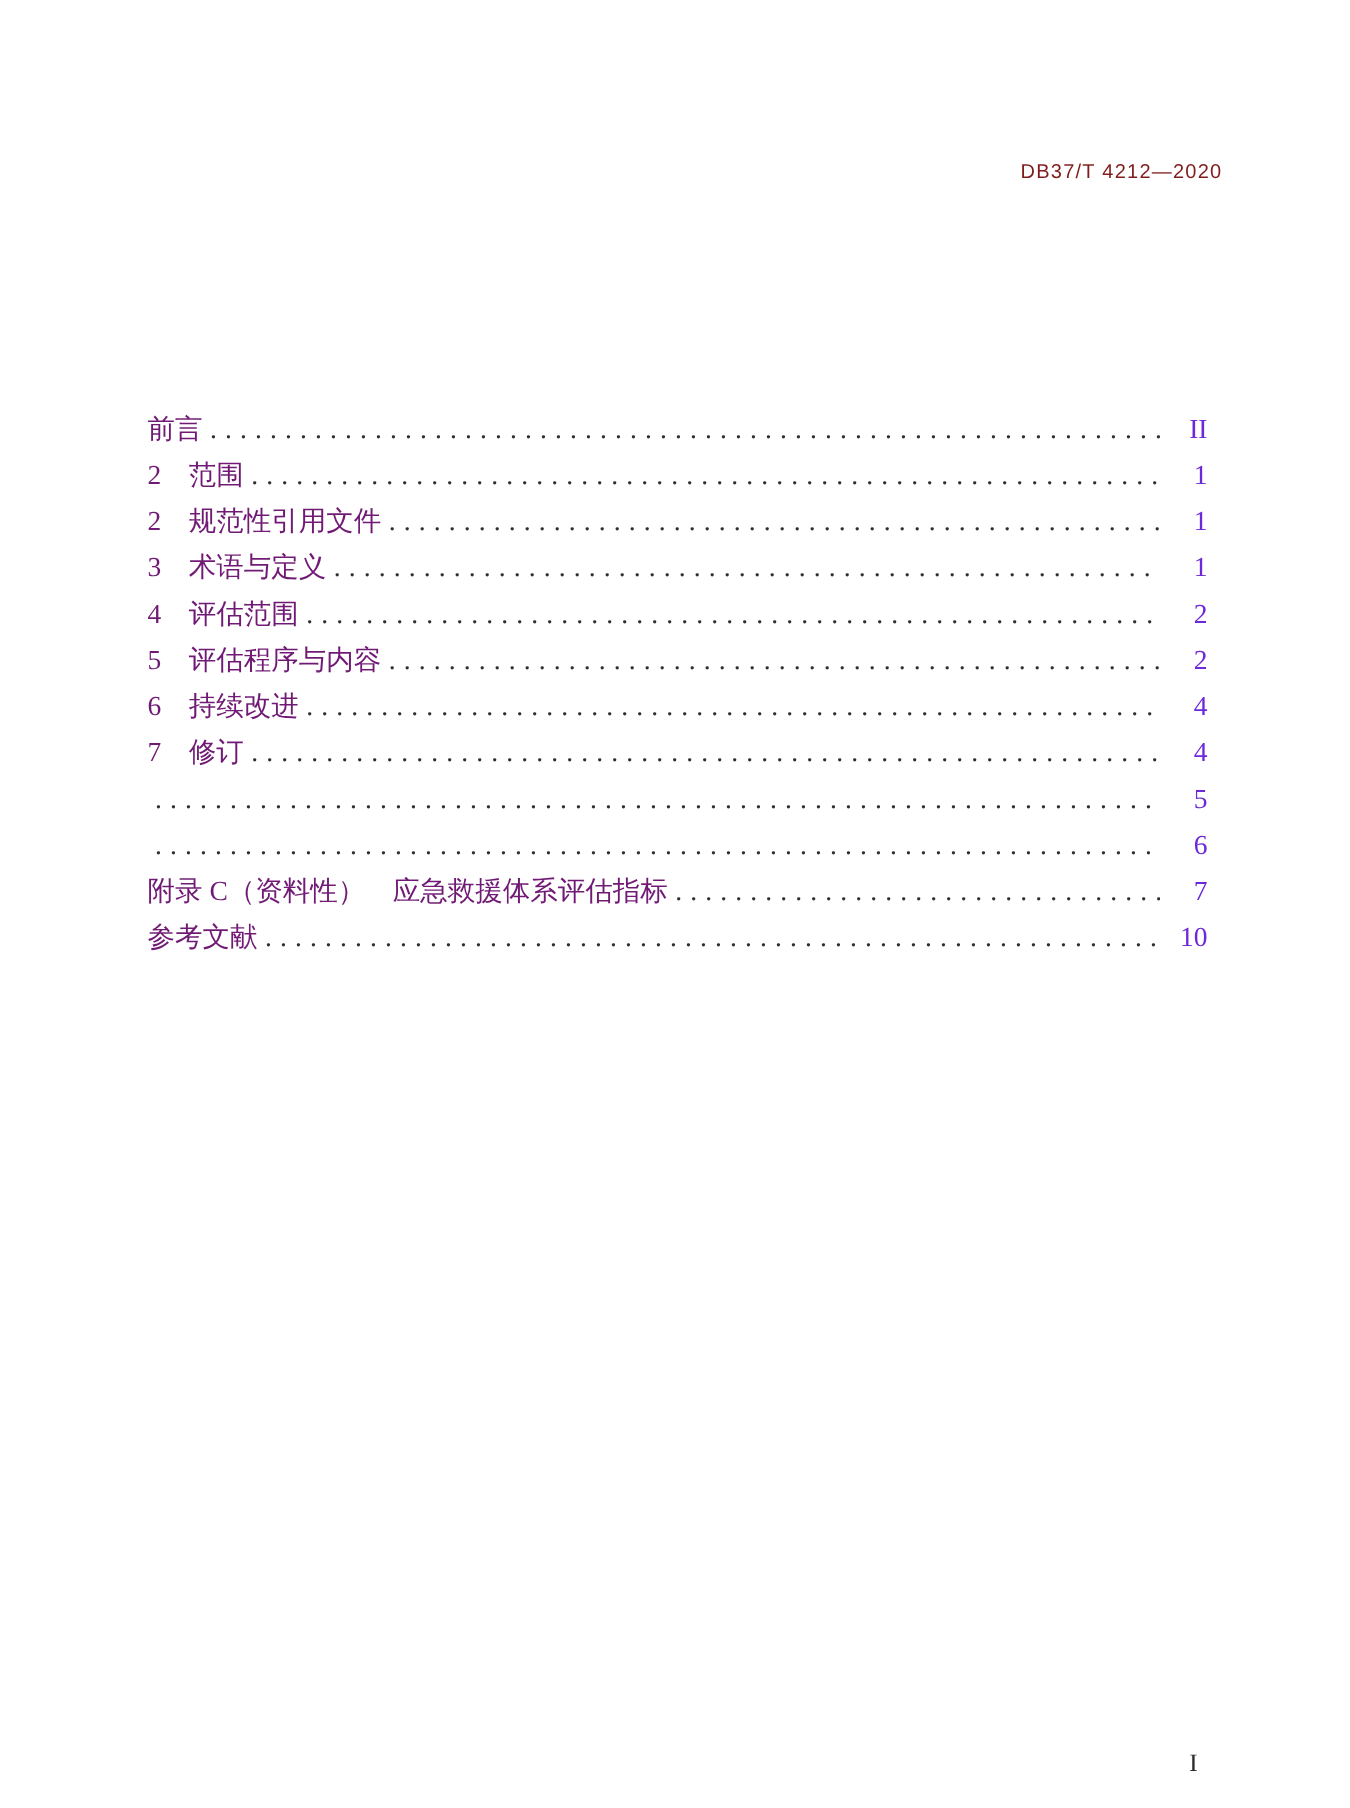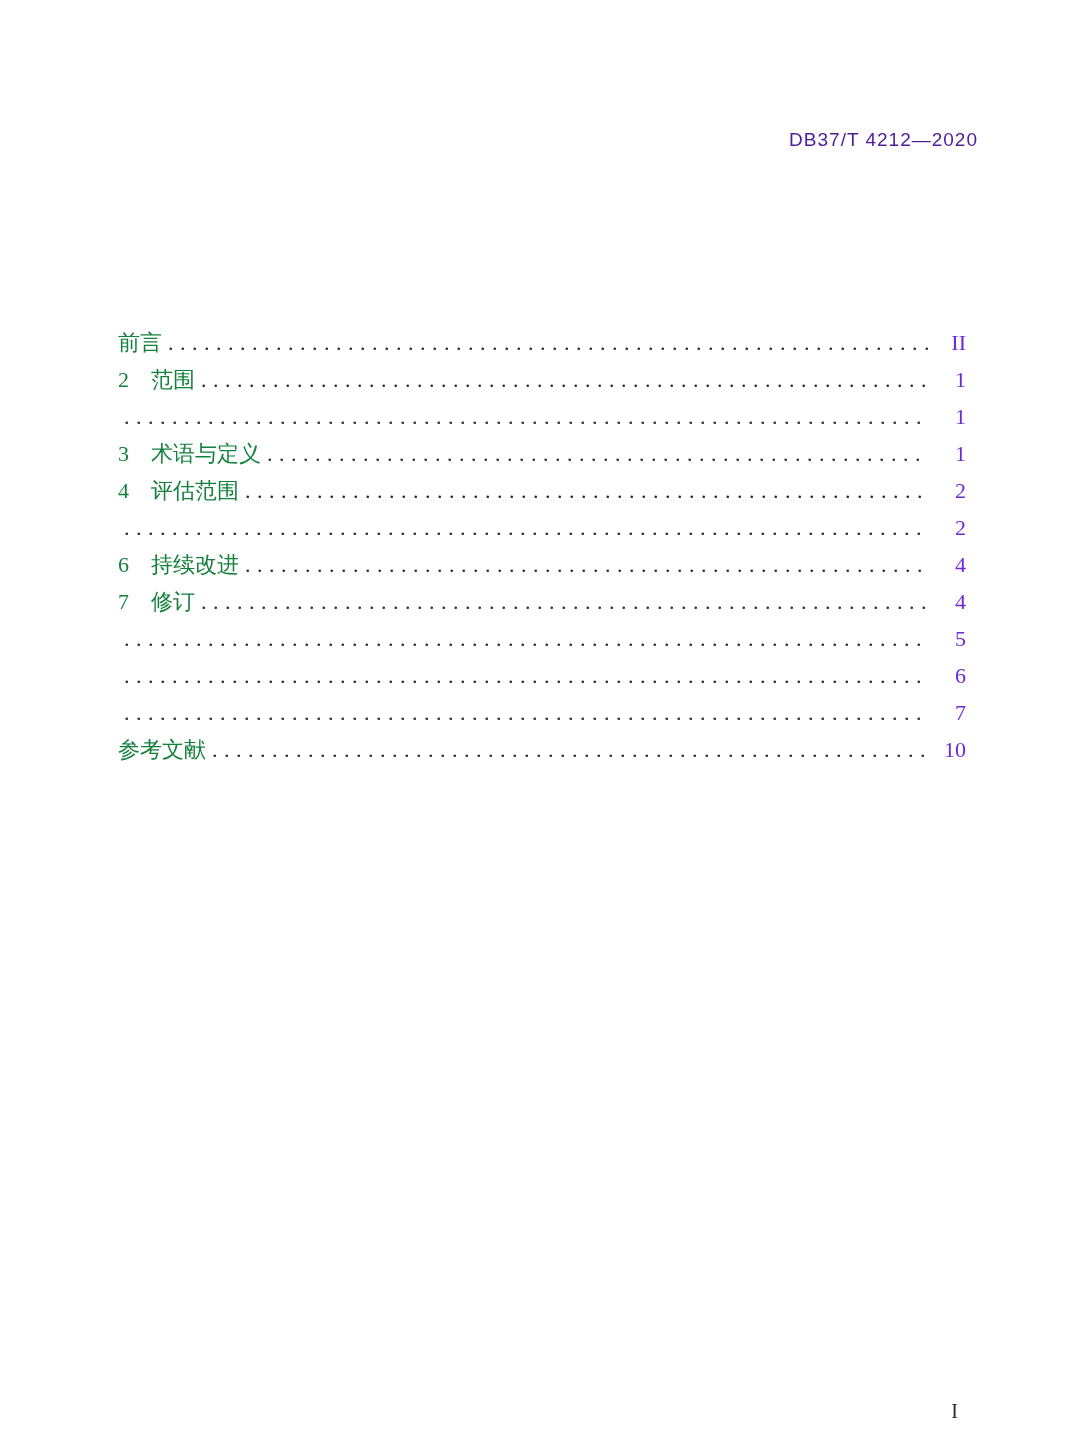--- a/index.html
+++ b/index.html
@@ -13,23 +13,23 @@
     height: 1446px;
     background: #ffffff;
     color: #1b1b1b;
     font-family: "Liberation Serif", serif;
     overflow: hidden;
   }
   .std-number {
     position: absolute;
     top: 129px;
     right: 102px;
-    font-size: 19px;
+    font-size: 16px;
     letter-spacing: 1px;
-    color: #4c1d95;
+    color: #7f1d1d;
     font-family: "Liberation Sans", sans-serif;
   }
   .doc-title {
     position: absolute;
     top: 228px;
     left: 0;
     width: 100%;
     text-align: center;
     font-size: 37px;
     font-weight: 700;
@@ -45,21 +45,21 @@
   }
   .toc-row {
     display: flex;
     align-items: baseline;
     line-height: 37px;
     font-size: 22px;
     white-space: nowrap;
   }
   .toc-label {
     flex: none;
-    color: #15803d;
+    color: #701a75;
   }
   .toc-dots {
     flex: 1 1 auto;
     overflow: hidden;
     white-space: nowrap;
     margin: 0 2px 0 6px;
     color: #2e2e2e;
     letter-spacing: 0.5px;
   }
   .toc-page {
@@ -92,37 +92,39 @@
     <span class="toc-page">II</span>
   </div>
 
   <div class="toc-row">
     <span class="toc-label">2　范围</span>
     <span class="toc-dots">. . . . . . . . . . . . . . . . . . . . . . . . . . . . . . . . . . . . . . . . . . . . . . . . . . . . . . . . . . . . . . . . . . . . . . . . . . . . . . . . . . . . . . . . . . . . . . . . . . . . . . . . . . . . . . . . . . . . . . . . . . . . . . . . . . . . . . . . . . . . . . . . . . . . . . . . . . . . . . . . . . . . . . . . . . . . . . . . . . . . . . . . . . . . . . . . . . . . . . . . </span>
     <span class="toc-page">1</span>
   </div>
 
   <div class="toc-row">
+    <span class="toc-label">2　规范性引用文件</span>
     <span class="toc-dots">. . . . . . . . . . . . . . . . . . . . . . . . . . . . . . . . . . . . . . . . . . . . . . . . . . . . . . . . . . . . . . . . . . . . . . . . . . . . . . . . . . . . . . . . . . . . . . . . . . . . . . . . . . . . . . . . . . . . . . . . . . . . . . . . . . . . . . . . . . . . . . . . . . . . . . . . . . . . . . . . . . . . . . . . . . . . . . . . . . . . . . . . . . . . . . . . . . . . . . . . </span>
     <span class="toc-page">1</span>
   </div>
 
   <div class="toc-row">
     <span class="toc-label">3　术语与定义</span>
     <span class="toc-dots">. . . . . . . . . . . . . . . . . . . . . . . . . . . . . . . . . . . . . . . . . . . . . . . . . . . . . . . . . . . . . . . . . . . . . . . . . . . . . . . . . . . . . . . . . . . . . . . . . . . . . . . . . . . . . . . . . . . . . . . . . . . . . . . . . . . . . . . . . . . . . . . . . . . . . . . . . . . . . . . . . . . . . . . . . . . . . . . . . . . . . . . . . . . . . . . . . . . . . . . . </span>
     <span class="toc-page">1</span>
   </div>
 
   <div class="toc-row">
     <span class="toc-label">4　评估范围</span>
     <span class="toc-dots">. . . . . . . . . . . . . . . . . . . . . . . . . . . . . . . . . . . . . . . . . . . . . . . . . . . . . . . . . . . . . . . . . . . . . . . . . . . . . . . . . . . . . . . . . . . . . . . . . . . . . . . . . . . . . . . . . . . . . . . . . . . . . . . . . . . . . . . . . . . . . . . . . . . . . . . . . . . . . . . . . . . . . . . . . . . . . . . . . . . . . . . . . . . . . . . . . . . . . . . . </span>
     <span class="toc-page">2</span>
   </div>
 
   <div class="toc-row">
+    <span class="toc-label">5　评估程序与内容</span>
     <span class="toc-dots">. . . . . . . . . . . . . . . . . . . . . . . . . . . . . . . . . . . . . . . . . . . . . . . . . . . . . . . . . . . . . . . . . . . . . . . . . . . . . . . . . . . . . . . . . . . . . . . . . . . . . . . . . . . . . . . . . . . . . . . . . . . . . . . . . . . . . . . . . . . . . . . . . . . . . . . . . . . . . . . . . . . . . . . . . . . . . . . . . . . . . . . . . . . . . . . . . . . . . . . . </span>
     <span class="toc-page">2</span>
   </div>
 
   <div class="toc-row">
     <span class="toc-label">6　持续改进</span>
     <span class="toc-dots">. . . . . . . . . . . . . . . . . . . . . . . . . . . . . . . . . . . . . . . . . . . . . . . . . . . . . . . . . . . . . . . . . . . . . . . . . . . . . . . . . . . . . . . . . . . . . . . . . . . . . . . . . . . . . . . . . . . . . . . . . . . . . . . . . . . . . . . . . . . . . . . . . . . . . . . . . . . . . . . . . . . . . . . . . . . . . . . . . . . . . . . . . . . . . . . . . . . . . . . . </span>
     <span class="toc-page">4</span>
   </div>
 
@@ -136,20 +138,21 @@
     <span class="toc-dots">. . . . . . . . . . . . . . . . . . . . . . . . . . . . . . . . . . . . . . . . . . . . . . . . . . . . . . . . . . . . . . . . . . . . . . . . . . . . . . . . . . . . . . . . . . . . . . . . . . . . . . . . . . . . . . . . . . . . . . . . . . . . . . . . . . . . . . . . . . . . . . . . . . . . . . . . . . . . . . . . . . . . . . . . . . . . . . . . . . . . . . . . . . . . . . . . . . . . . . . . </span>
     <span class="toc-page">5</span>
   </div>
 
   <div class="toc-row">
     <span class="toc-dots">. . . . . . . . . . . . . . . . . . . . . . . . . . . . . . . . . . . . . . . . . . . . . . . . . . . . . . . . . . . . . . . . . . . . . . . . . . . . . . . . . . . . . . . . . . . . . . . . . . . . . . . . . . . . . . . . . . . . . . . . . . . . . . . . . . . . . . . . . . . . . . . . . . . . . . . . . . . . . . . . . . . . . . . . . . . . . . . . . . . . . . . . . . . . . . . . . . . . . . . . </span>
     <span class="toc-page">6</span>
   </div>
 
   <div class="toc-row">
+    <span class="toc-label">附录 C（资料性）　应急救援体系评估指标</span>
     <span class="toc-dots">. . . . . . . . . . . . . . . . . . . . . . . . . . . . . . . . . . . . . . . . . . . . . . . . . . . . . . . . . . . . . . . . . . . . . . . . . . . . . . . . . . . . . . . . . . . . . . . . . . . . . . . . . . . . . . . . . . . . . . . . . . . . . . . . . . . . . . . . . . . . . . . . . . . . . . . . . . . . . . . . . . . . . . . . . . . . . . . . . . . . . . . . . . . . . . . . . . . . . . . . </span>
     <span class="toc-page">7</span>
   </div>
 
   <div class="toc-row">
     <span class="toc-label">参考文献</span>
     <span class="toc-dots">. . . . . . . . . . . . . . . . . . . . . . . . . . . . . . . . . . . . . . . . . . . . . . . . . . . . . . . . . . . . . . . . . . . . . . . . . . . . . . . . . . . . . . . . . . . . . . . . . . . . . . . . . . . . . . . . . . . . . . . . . . . . . . . . . . . . . . . . . . . . . . . . . . . . . . . . . . . . . . . . . . . . . . . . . . . . . . . . . . . . . . . . . . . . . . . . . . . . . . . . </span>
     <span class="toc-page">10</span>
   </div>
 </div>

